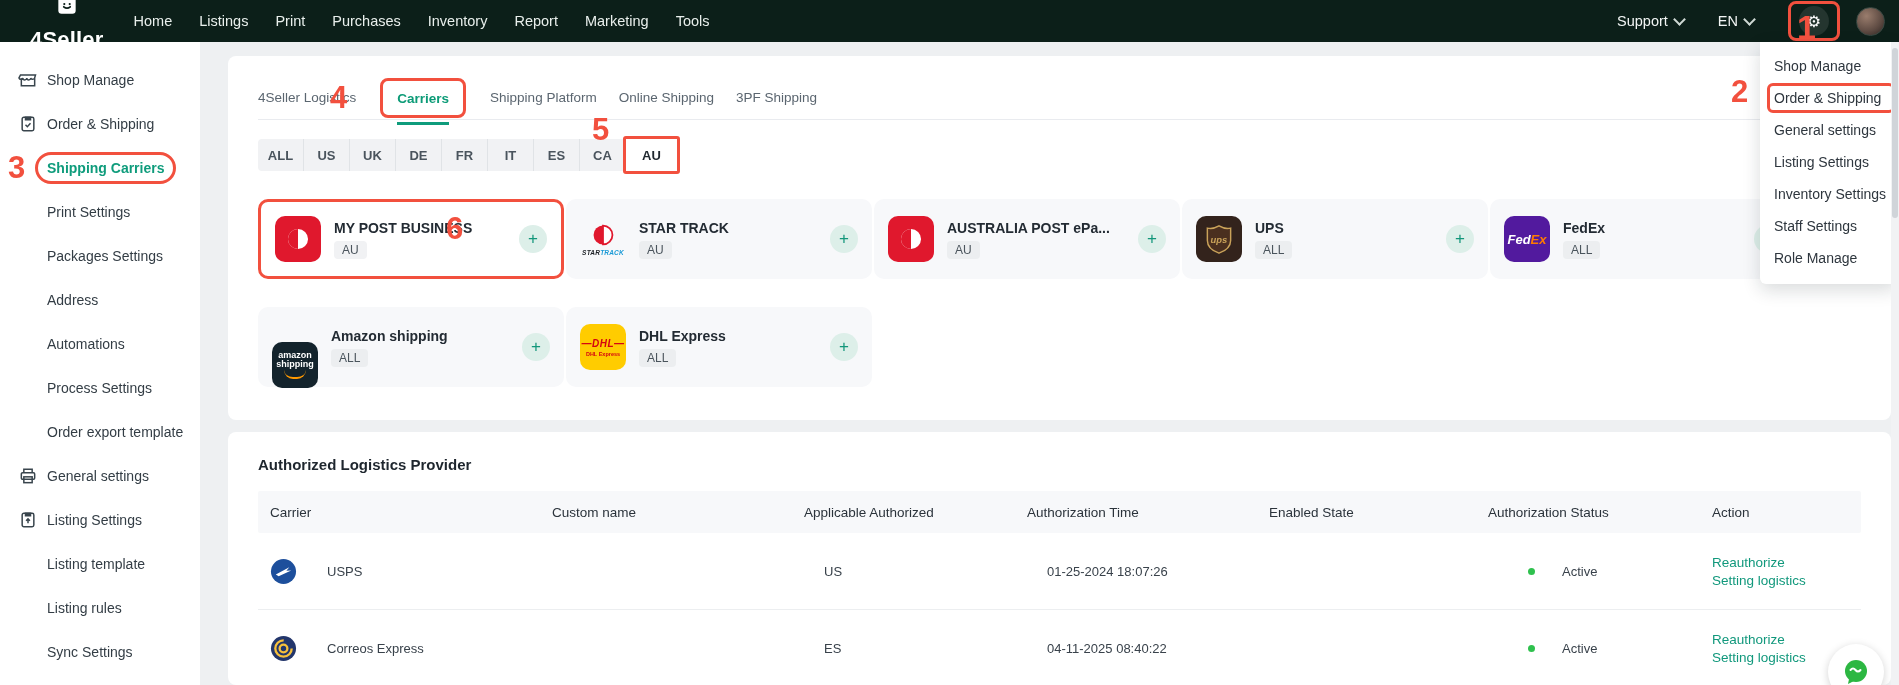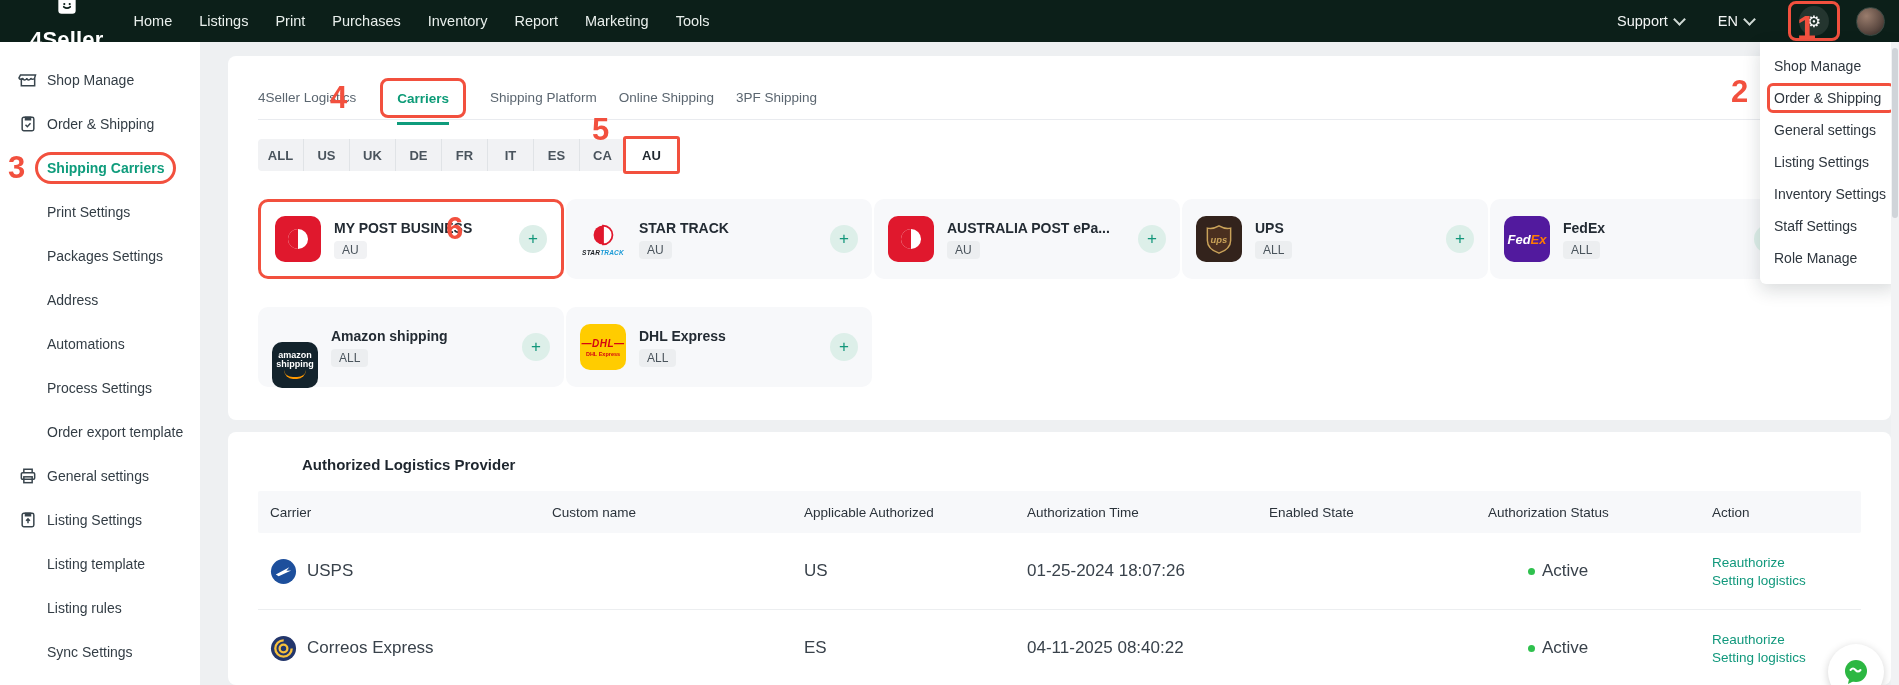--- a/index.html
+++ b/index.html
@@ -63,28 +63,28 @@
   .fedex-txt b{color:#ff7a00;font-style:italic;}
   .amz-l1{color:#fff;font-size:9px;font-weight:bold;line-height:9px;}
   .amz-smile{width:22px;height:7px;border-bottom:2px solid #f90;border-radius:0 0 12px 12px;margin-top:1px;}
   .dhl-txt{color:#d40511;font-size:10px;font-weight:bold;font-style:italic;letter-spacing:.5px;}
   .dhl-sub{color:#d40511;font-size:5.5px;font-weight:bold;margin-top:2px;}
   .star-wrap{display:flex;flex-direction:column;align-items:center;gap:1px;}
   .star-txt{font-size:6.5px;font-weight:bold;font-style:italic;color:#1d2126;letter-spacing:.2px;}
   .star-txt b{color:#1b9ad6;}
 
   
-  .sec-title{margin-top:24px;font-size:15px;font-weight:bold;color:#1e262e;margin-left:44px;}
+  .sec-title{margin-top:24px;font-size:15px;font-weight:bold;color:#1e262e;}
   .tbl{margin-top:18px;}
   .t-row{display:grid;grid-template-columns:282px 252px 223px 242px 219px 224px 161px;align-items:center;}
   .t-head{background:#f7f8fa;height:42px;border-radius:2px;}
   .t-head .t-cell{font-size:13.5px;color:#2b333b;}
   .t-cell{padding-left:12px;box-sizing:border-box;}
   .t-body{height:76px;border-bottom:1px solid #eceef0;}
-  .t-val{font-size:17px;color:#39424b;}
+  .t-val{font-size:13px;color:#39424b;margin-left:20px;}
   .carrier-cell{display:flex;align-items:center;gap:10px;}
   .blur-block{width:200px;height:30px;border-radius:3px;background:linear-gradient(90deg,#e2e4e7,#ececee 55%,#e6e8ea);filter:blur(4px);}
   .blur-block.small{width:160px;}
   .toggle{margin-left:38px;width:37px;height:20px;border-radius:10px;background:#0c8170;position:relative;cursor:pointer;}
   .toggle .knob{position:absolute;right:2px;top:2px;width:16px;height:16px;border-radius:50%;background:#fff;}
   .status-cell{display:flex;align-items:center;gap:7px;padding-left:52px;}
   .dot{width:7px;height:7px;border-radius:50%;background:#2fc14e;}
   .links-cell{display:flex;flex-direction:column;gap:3px;}
   .tlink{color:#11987c;font-size:13.5px;cursor:pointer;}
 

